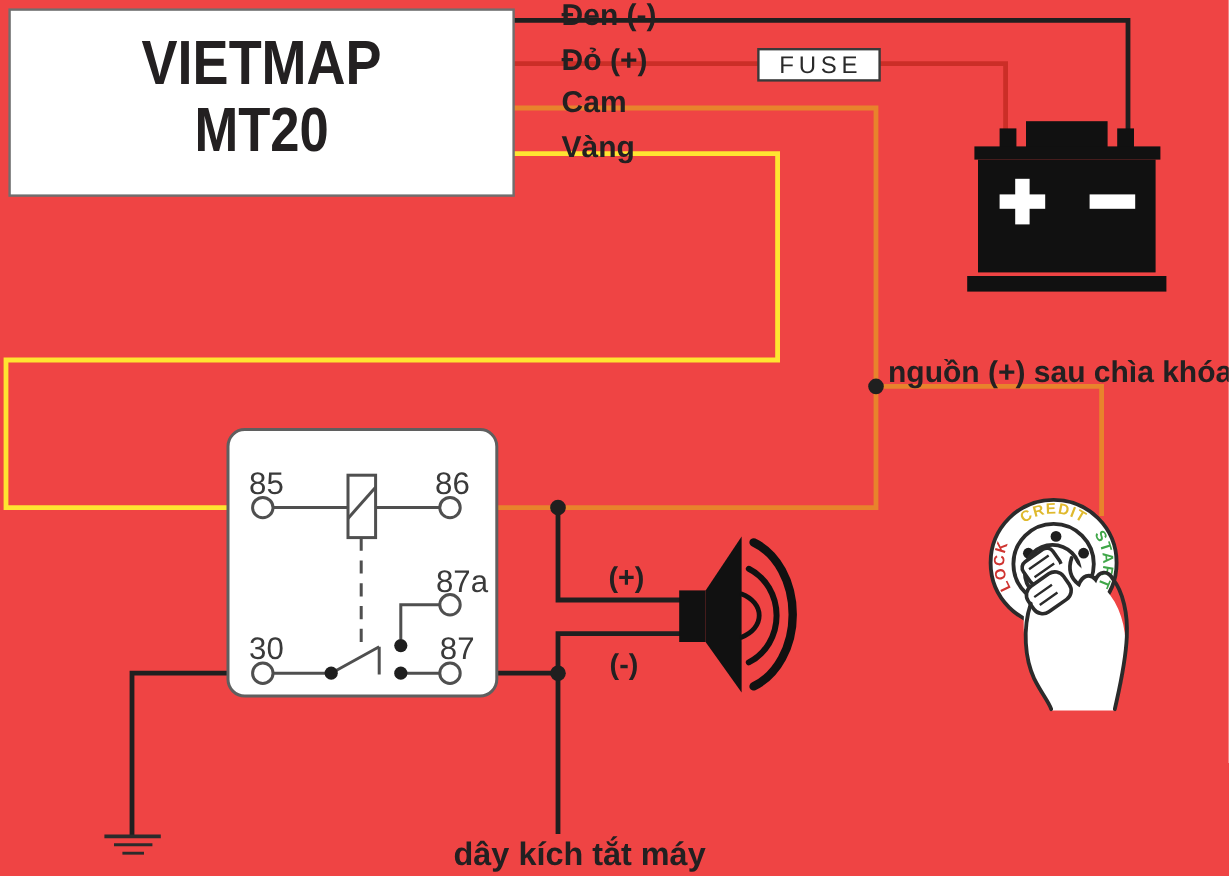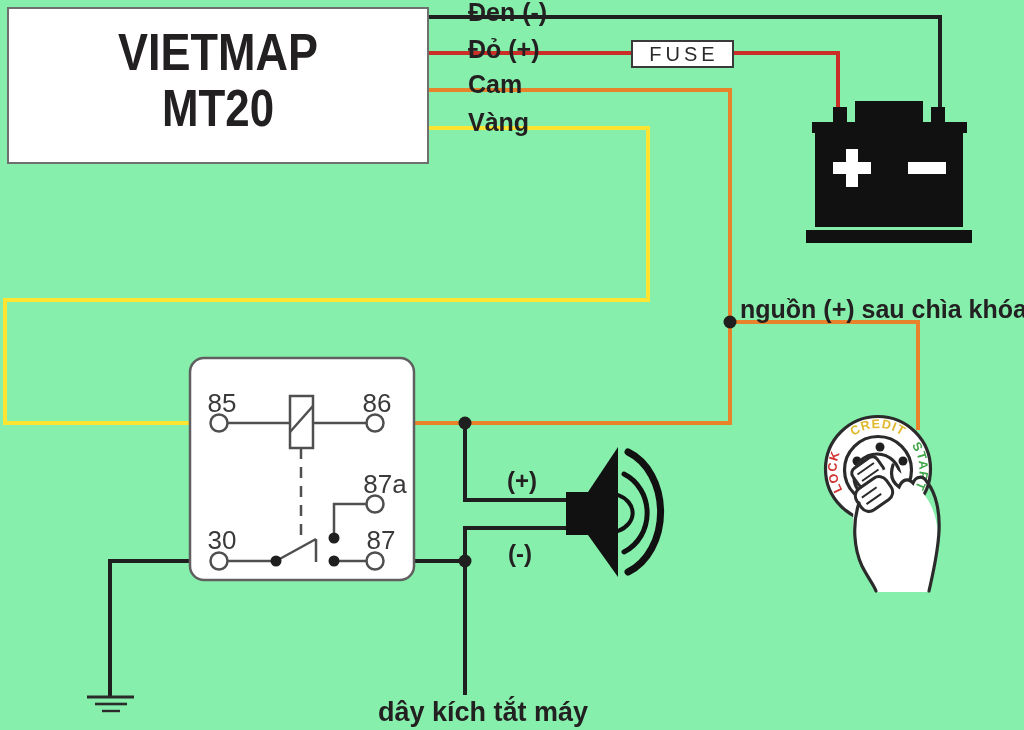--- a/index.html
+++ b/index.html
@@ -1,16 +1,16 @@
 <!DOCTYPE html>
 <html><head>
 <meta charset="utf-8">
 <style>
   html,body{margin:0;padding:0;background:#ffffff;}
-  .stage{position:relative;width:1024px;height:730px;background:#86efac;overflow:hidden;}
+  .stage{position:relative;width:1024px;height:730px;background:#ef4444;overflow:hidden;}
   svg{display:block;}
   text, textPath{font-family:"Liberation Sans", sans-serif;}
   .title-t{font-weight:bold;font-size:52px;fill:#232021;}
   .wire-lbl{font-weight:bold;font-size:25px;fill:#232021;}
   .ann-lbl{font-weight:bold;font-size:25px;fill:#232021;}
   .kill-lbl{font-weight:bold;font-size:27px;fill:#232021;}
   .horn-lbl{font-weight:bold;font-size:24px;fill:#232021;}
   .term-lbl{font-size:26px;fill:#3a3a3a;}
   .fuse-lbl{font-size:20px;letter-spacing:4px;fill:#2a2a2a;}
   .ring-lbl{font-size:12.5px;font-weight:bold;letter-spacing:1px;}

